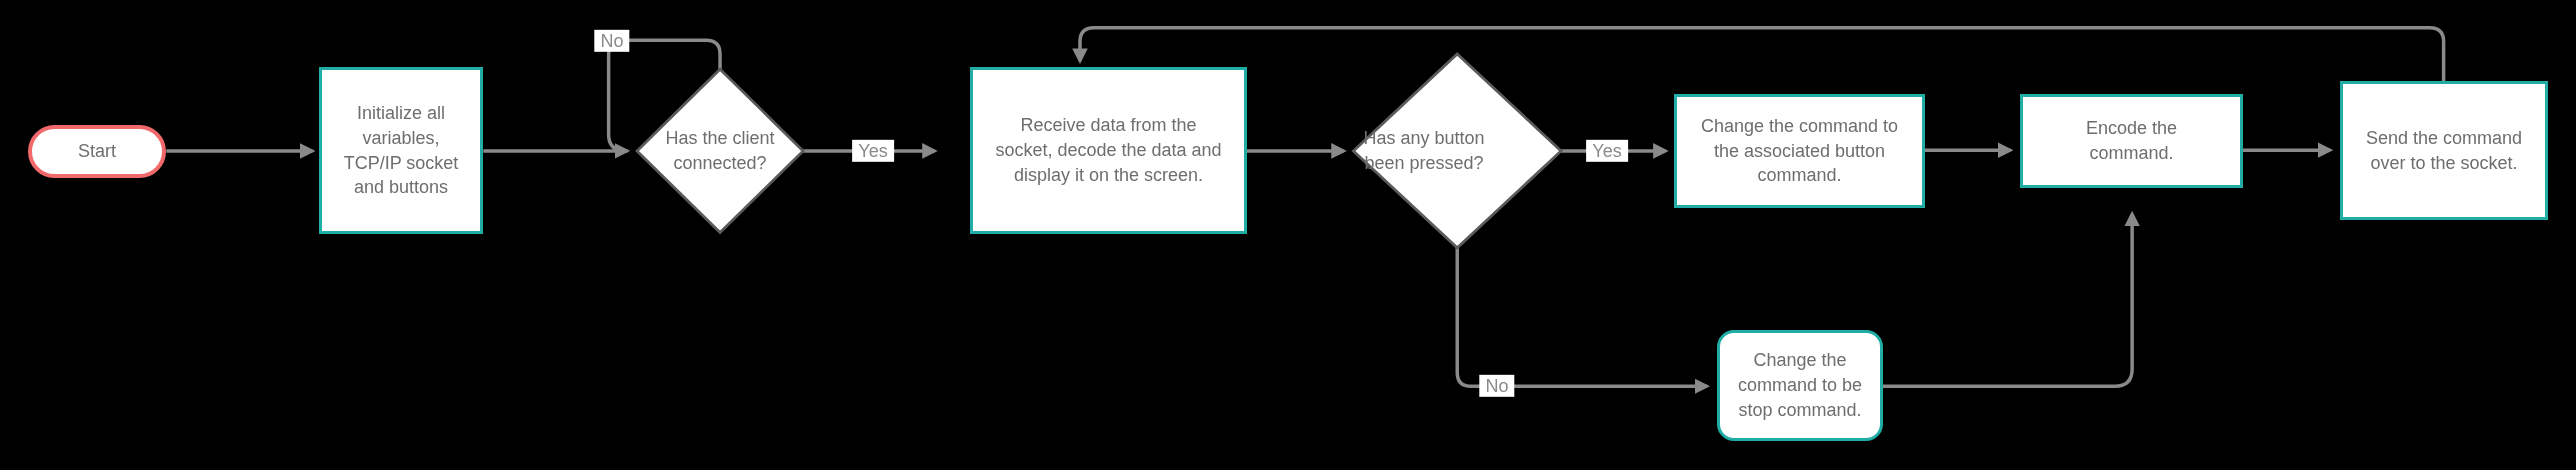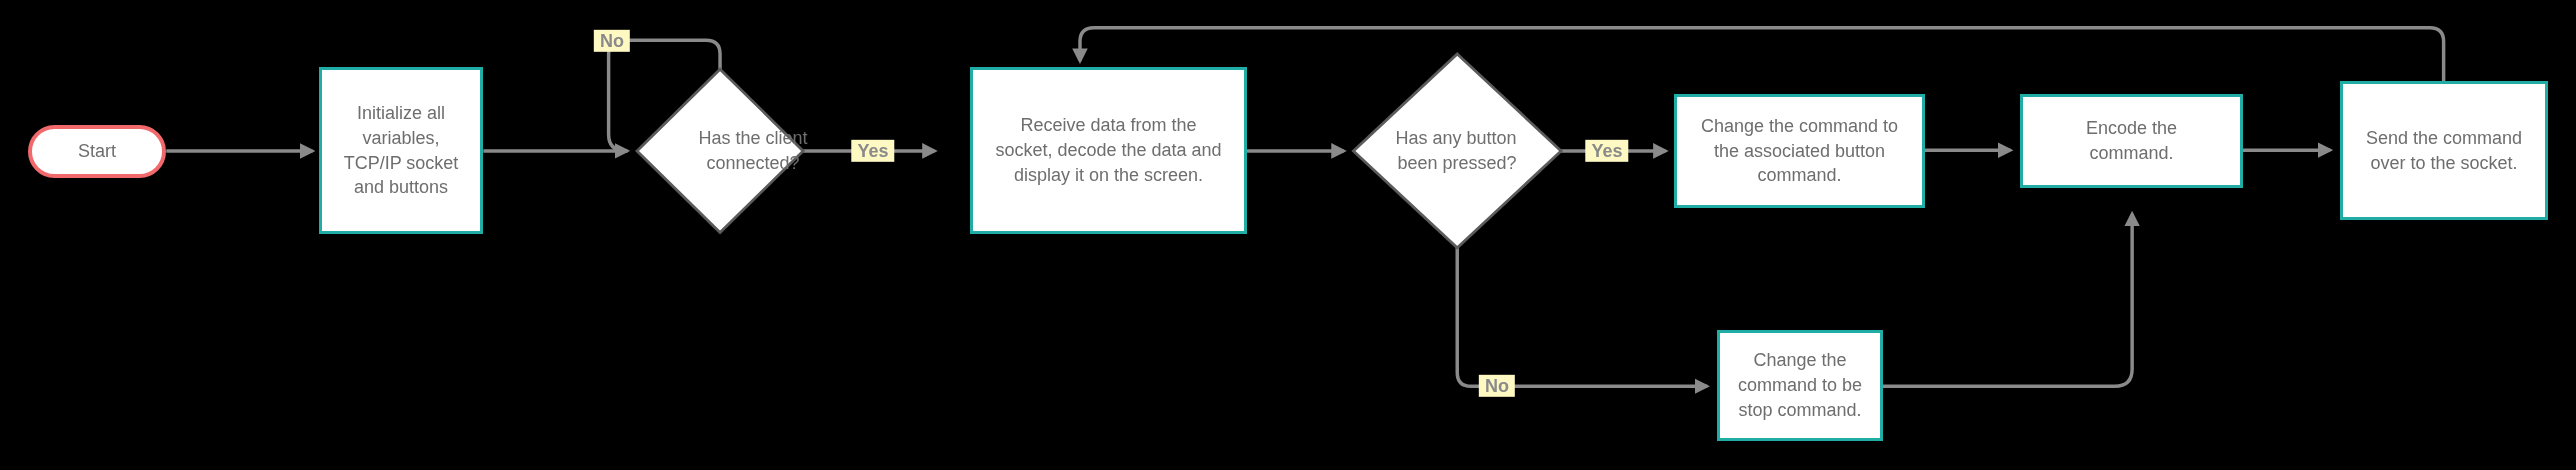--- a/index.html
+++ b/index.html
@@ -14,21 +14,21 @@
     color:#6E6E6E;font-size:18px;line-height:1.38;white-space:pre-line;
   }
   .process{border:3.5px solid #20ADA6;}
   .terminator{border:4.2px solid #F2696C;border-radius:29px;font-size:18px;}
   .diamond-label{
     position:absolute;display:flex;align-items:center;justify-content:center;
     text-align:center;color:#6E6E6E;font-size:18px;line-height:1.38;white-space:pre-line;
   }
   .edge-label{
     position:absolute;transform:translate(-50%,-50%);
-    background:#fef9c3;color:#8A8A8A;font-size:18px;font-weight:700;padding:0.7px 6.2px;
+    background:#ffffff;color:#8A8A8A;font-size:18px;font-weight:400;padding:0.7px 6.2px;
   }
 </style>
 </head>
 <body>
 
 <div class="canvas">
 
   <svg class="connector-layer" width="2576" height="470" viewBox="0 0 3721 679">
     <defs>
       <marker id="arw" viewBox="0 0 10 10" refX="8" refY="5" markerWidth="4.5" markerHeight="5.5" orient="auto-start-reverse">
@@ -56,49 +56,49 @@
     <span>Initialize all
 variables,
 TCP/IP socket
 and buttons</span>
   </div>
 
   <div class="node terminator" style="left:28px;top:125px;width:138px;height:53px;">
     <span>Start</span>
   </div>
 
-  <div class="diamond-label" style="left:670px;top:109px;width:166px;height:83px;align-items:center;"><span>Has the client
+  <div class="diamond-label" style="left:637px;top:109px;width:166px;height:83px;align-items:center;"><span>Has the client
 connected?</span></div>
 
   <div class="node process" style="left:942px;top:67px;width:277px;height:167px;margin-left:28px;">
     <span>Receive data from the
 socket, decode the data and
 display it on the screen.</span>
   </div>
 
-  <div class="diamond-label" style="left:1352px;top:109px;width:208px;height:83px;text-align:right;"><span>Has any button
+  <div class="diamond-label" style="left:1320px;top:109px;width:208px;height:83px;"><span>Has any button
 been pressed?</span></div>
 
   <div class="node process" style="left:1674px;top:94px;width:251px;height:114px;">
     <span>Change the command to
 the associated button
 command.</span>
   </div>
 
   <div class="node process" style="left:2020px;top:94px;width:223px;height:94px;">
     <span>Encode the
 command.</span>
   </div>
 
   <div class="node process" style="left:2340px;top:81px;width:208px;height:139px;align-items:center;">
     <span>Send the command
 over to the socket.</span>
   </div>
 
-  <div class="node process" style="left:1717px;top:330px;width:166px;height:111px;">
+  <div class="node process" style="left:1717px;top:330px;width:166px;height:111px;border-radius:17px;">
     <span>Change the
 command to be
 stop command.</span>
   </div>
 
   <div class="edge-label" style="left:612px;top:41px;">No</div>
 
   <div class="edge-label" style="left:873px;top:151px;">Yes</div>
 
   <div class="edge-label" style="left:1607px;top:151px;">Yes</div>

